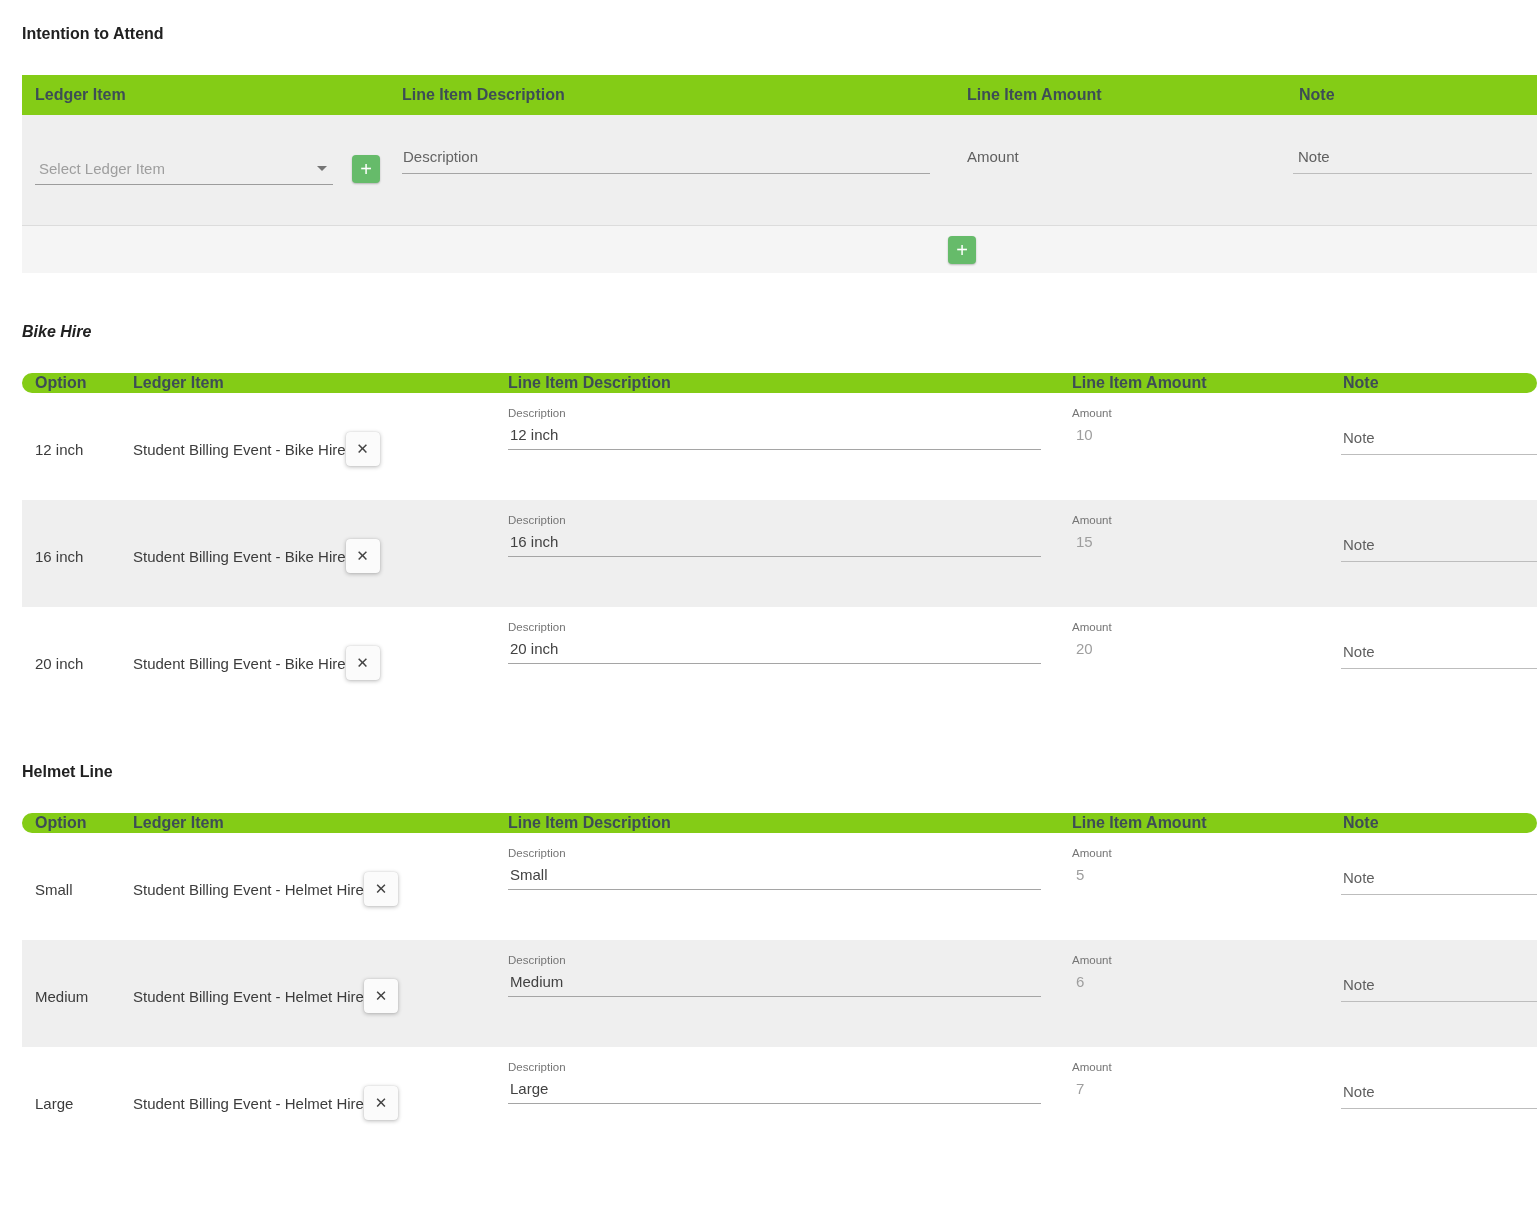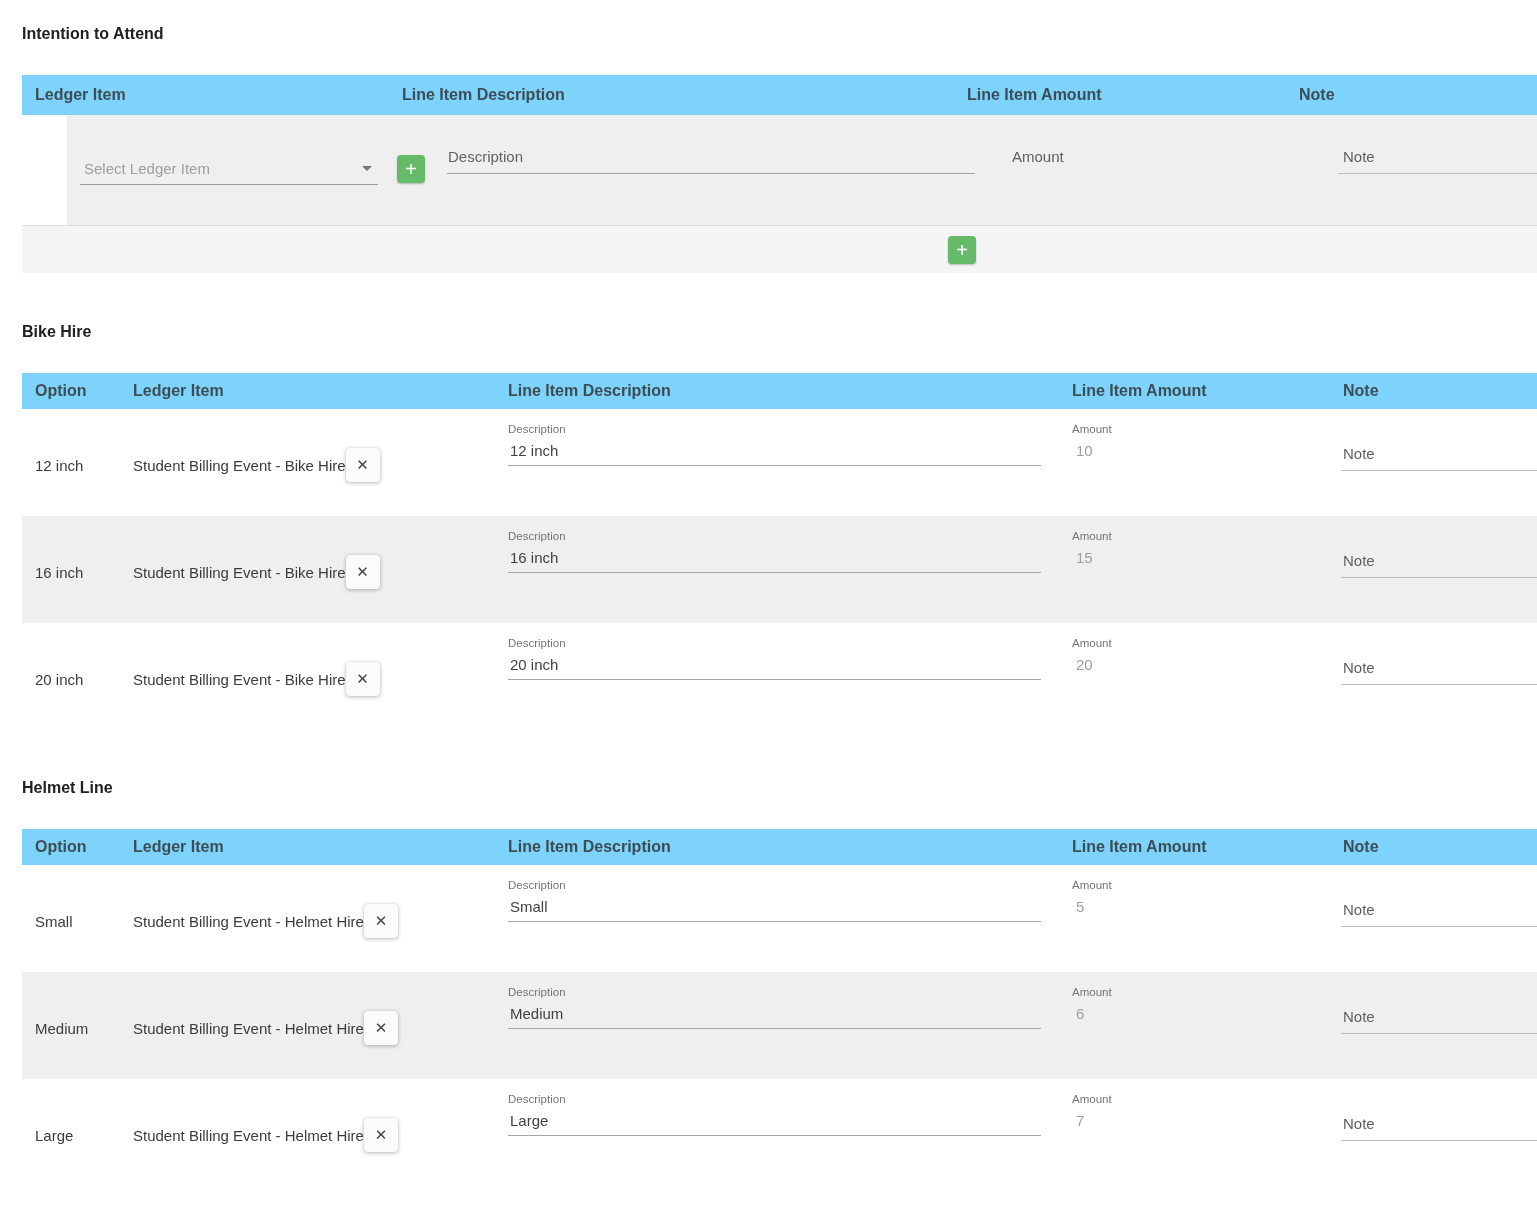--- a/index.html
+++ b/index.html
@@ -11,39 +11,39 @@
     color:#3c3c3c;
     padding-top:20px;
     overflow:hidden;
   }
   input,button { font-family:inherit; }
 
   .section-title {
     font-size:16px; line-height:28px; font-weight:700; color:#212121;
     margin:0 0 27px 22px;
   }
-  .mt2 { margin-top:45px; }
+  .mt2 { margin-top:45px;font-style:italic; }
   .mt3 { margin-top:44px; }
 
   .table { margin-left:22px; width:1515px; }
 
-  .thead { display:grid; background:#7dd3fc; }
+  .thead { display:grid; background:#84cc16; }
   .t1 .thead { grid-template-columns:373px 555px 343px 1fr; height:40px; }
-  .t23 .thead { grid-template-columns:98px 375px 560px 275px 1fr; height:36px; }
+  .t23 .thead { grid-template-columns:98px 375px 560px 275px 1fr; height:20px;border-radius:13px; }
   .th {
     display:flex; align-items:center;
     font-size:16px; font-weight:700; color:#3d4d55;
     padding-left:13px;
   }
   .th.pad7  { padding-left:7px; }
   .th.pad17 { padding-left:17px; }
   .th.pad6  { padding-left:6px; }
 
   .row { display:grid; background:#ffffff; }
-  .t1 .row  { grid-template-columns:373px 555px 343px 1fr; height:110px; background:#efefef;margin-left:45px; }
+  .t1 .row  { grid-template-columns:373px 555px 343px 1fr; height:110px; background:#efefef; }
   .t23 .row { grid-template-columns:98px 375px 560px 275px 1fr; height:107px; }
   .t23 .row.alt { background:#efefef; }
 
   
   .select-cell { display:flex; align-items:flex-end; padding:0 0 40px 13px; }
   .select-box {
     width:298px; display:flex; align-items:center;
     border-bottom:1px solid #9c9c9c; padding-bottom:7px; cursor:pointer;
   }
   .select-text { font-size:15px; color:#9e9e9e; margin-left:4px; }

